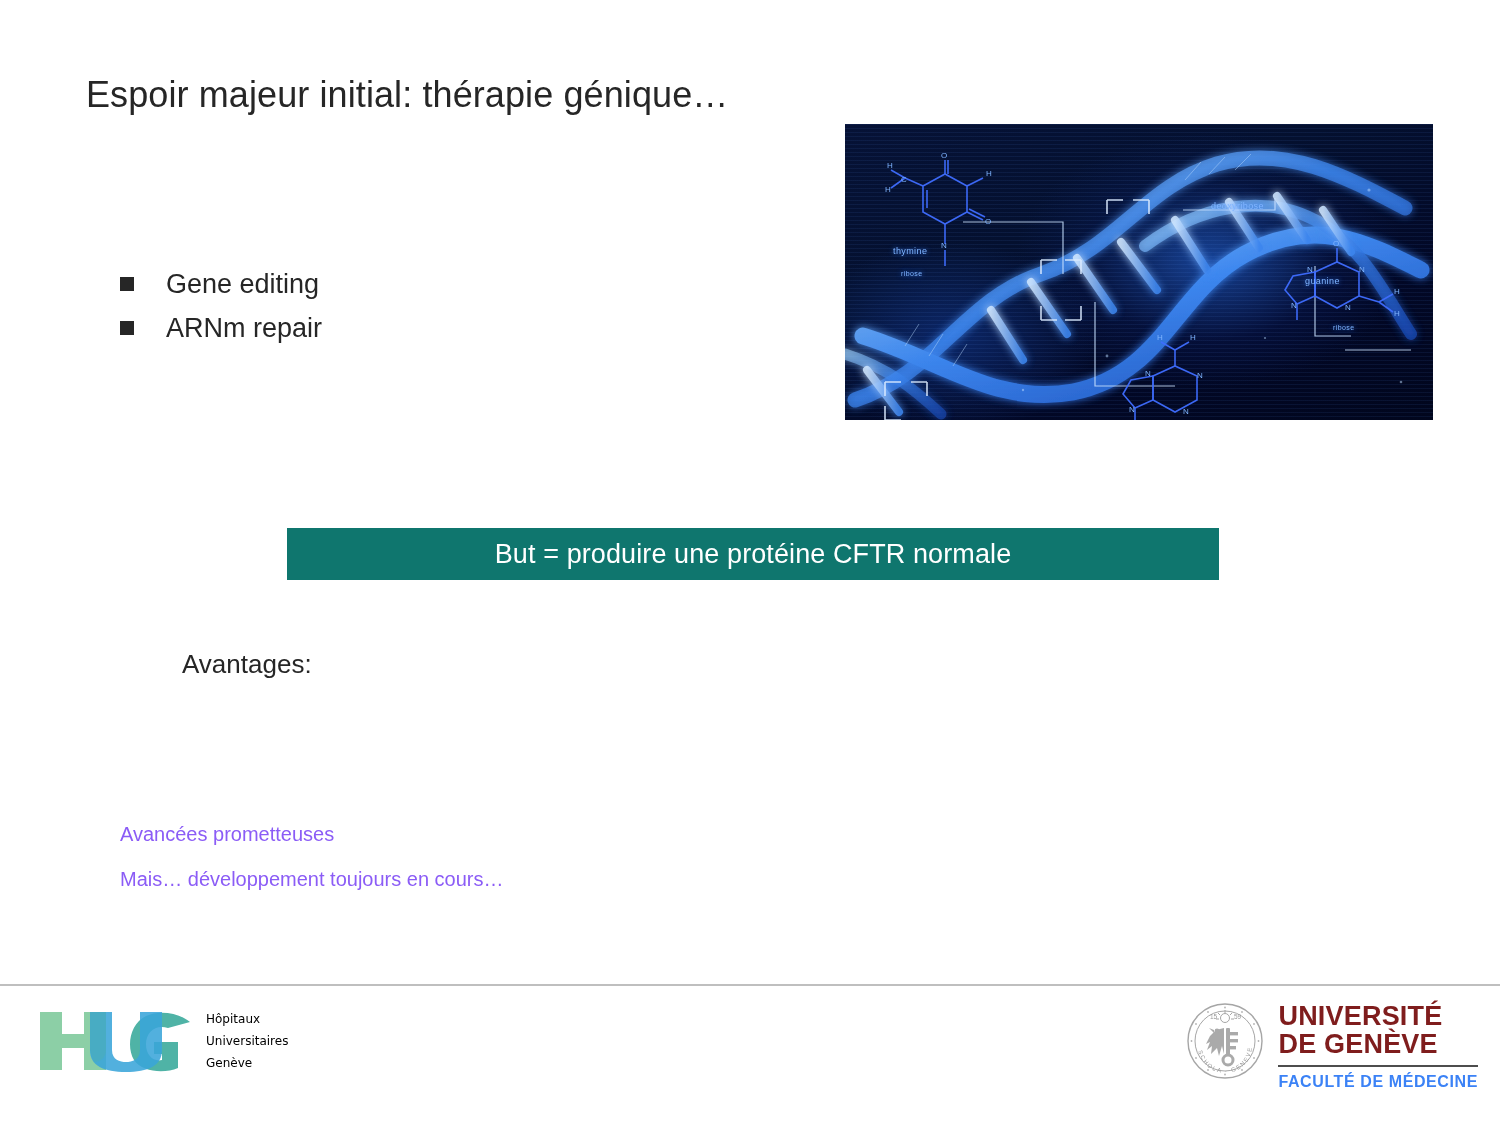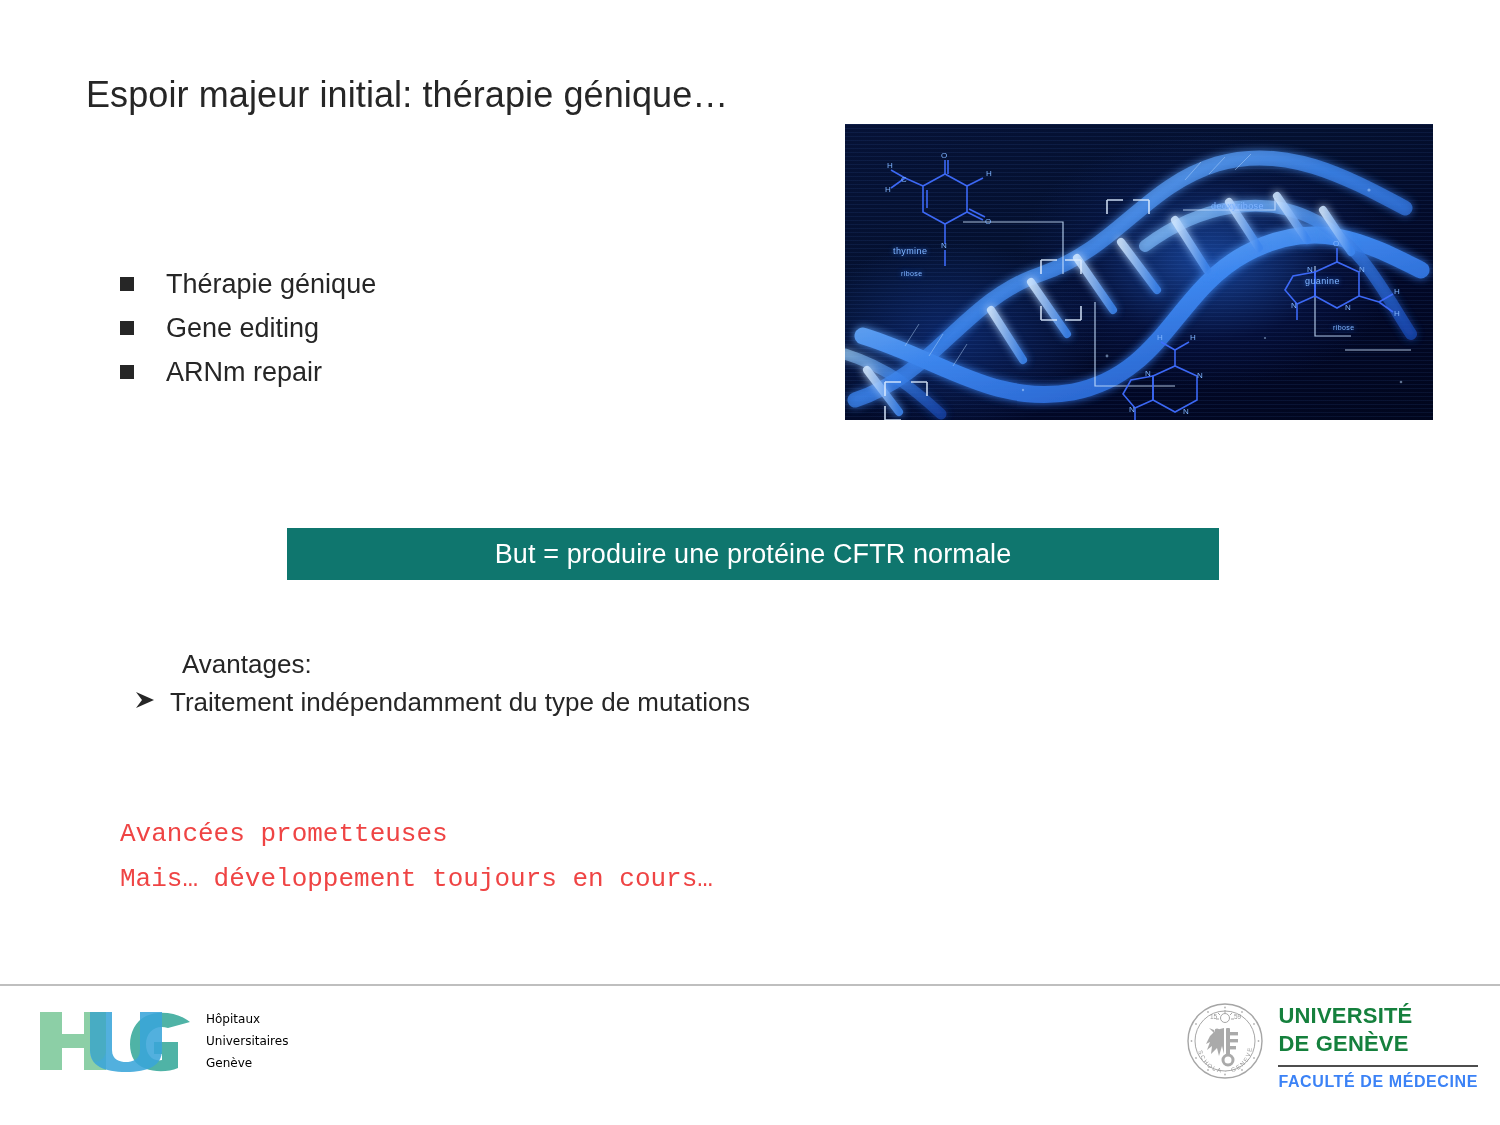--- a/index.html
+++ b/index.html
@@ -147,25 +147,24 @@
   .advantage-text { white-space: nowrap; }
 
   
   .closing {
     position: absolute;
     left: 120px;
     top: 812px;
     width: 900px;
   }
   .closing-line {
-    font-size: 26px;
+    font-size: 20px;
     line-height: 45px;
-    color: #ef4444;
+    color: #8b5cf6;
     white-space: nowrap;
-    font-family: Liberation Mono, monospace;
   }
 
   
   .footer {
     position: absolute;
     left: 0;
     top: 984px;
     width: 1500px;
     height: 141px;
     border-top: 2px solid #bfbfbf;
@@ -207,24 +206,24 @@
   .unige-seal {
     width: 78px;
     height: 78px;
     flex: 0 0 78px;
     margin-top: 4px;
     margin-right: 14px;
   }
   .unige-seal svg { display: block; }
   .unige-text-block { padding-top: 4px; }
   .unige-name {
-    font-size: 22px;
+    font-size: 27px;
     line-height: 28px;
     font-weight: bold;
-    color: #15803d;
+    color: #7f1d1d;
     letter-spacing: 0.2px;
     font-family: "Liberation Sans", sans-serif;
   }
   .unige-rule {
     height: 2px;
     background: #4d4d4d;
     margin: 7px 0 6px 0;
   }
   .unige-faculty {
     font-size: 16px;
@@ -388,46 +387,34 @@
   <div class="dna-label lbl-ribose1">ribose</div>
   <div class="dna-label lbl-deoxy">deoxyribose</div>
   <div class="dna-label lbl-guanine">guanine</div>
   <div class="dna-label lbl-ribose2">ribose</div>
 
 </div>
 
 <div class="bullet-list">
   <div class="bullet-row">
     <span class="bullet-marker"></span>
-    <span class="bullet-text">Thérapie génique</span>
-  </div>
-  <div class="bullet-row">
-    <span class="bullet-marker"></span>
     <span class="bullet-text">Gene editing</span>
   </div>
   <div class="bullet-row">
     <span class="bullet-marker"></span>
     <span class="bullet-text">ARNm repair</span>
   </div>
 </div>
 
 <div class="goal-banner">
   <span class="goal-banner-text">But = produire une protéine CFTR normale</span>
 </div>
 
 <div class="advantages">
   <div class="advantages-heading">Avantages:</div>
-  <div class="advantage-row">
-    <span class="arrow-marker">
-      <svg width="22" height="22" viewBox="0 0 22 22" aria-hidden="true">
-        <path d="M 2 3 L 20 11 L 2 19 L 8 11 Z" fill="#262626"></path>
-      </svg>
-    </span>
-    <span class="advantage-text">Traitement indépendamment du type de mutations</span>
-  </div>
 </div>
 
 <div class="closing">
   <div class="closing-line">Avancées prometteuses</div>
   <div class="closing-line">Mais… développement toujours en cours…</div>
 </div>
 
 <div class="footer">
 
   <div class="hug-logo">

